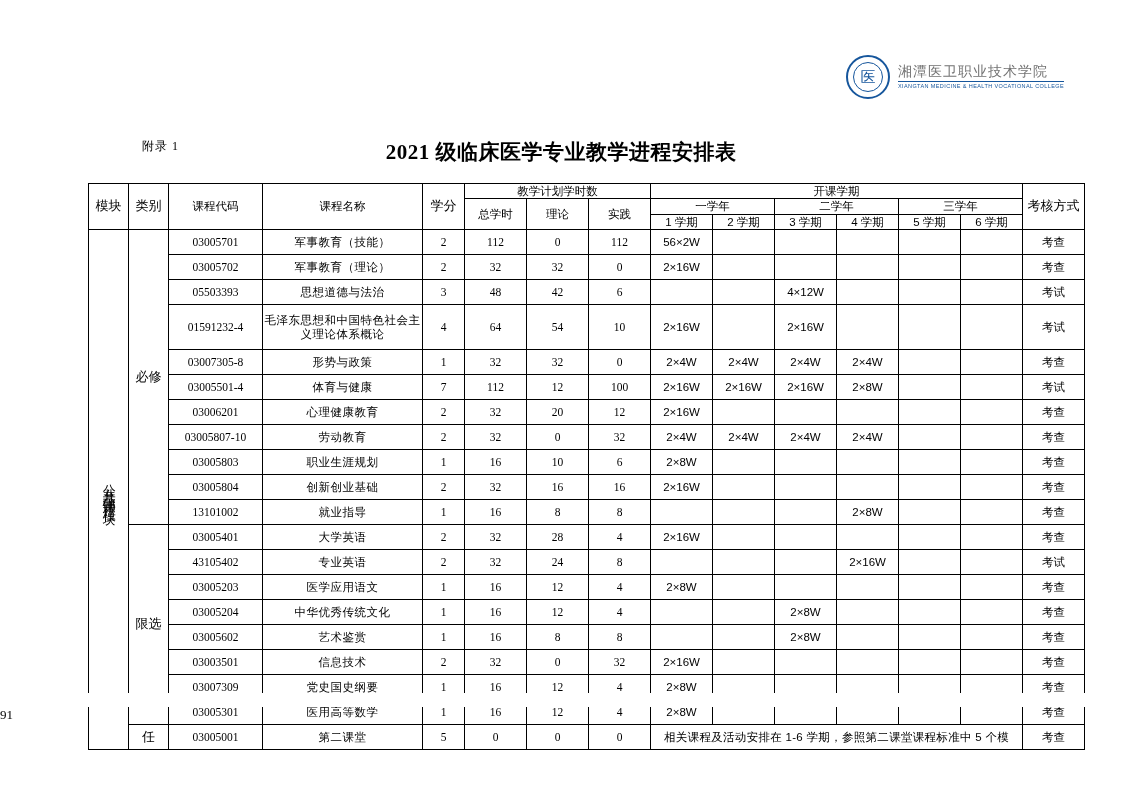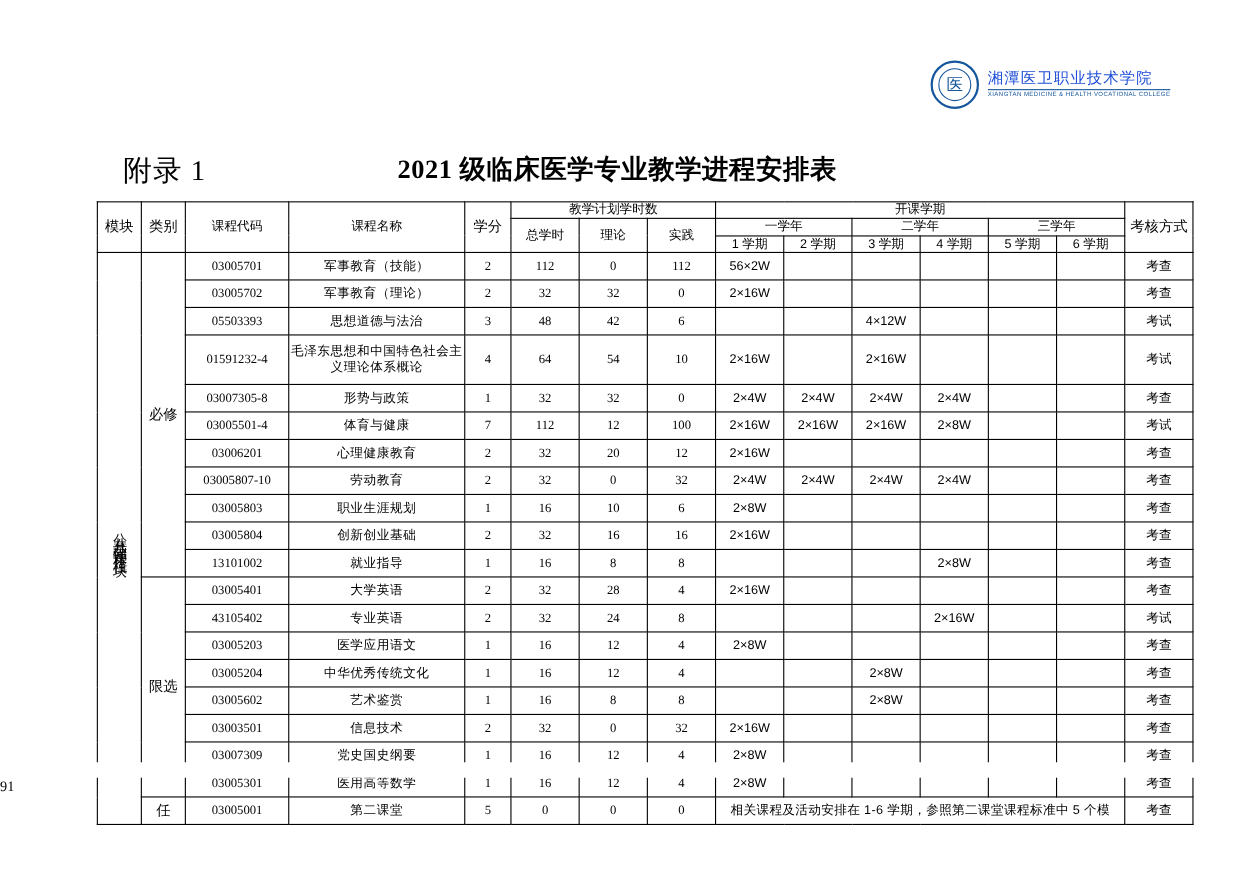--- a/index.html
+++ b/index.html
@@ -55,21 +55,21 @@
     font-family: "Liberation Serif", serif;
   }
   .logo-text {
     display: flex;
     flex-direction: column;
     justify-content: center;
     line-height: 1.15;
   }
   .logo-cn {
     font-size: 14px;
-    color: #1d4ed8;
+    color: #737373;
     letter-spacing: 1px;
     font-family: "Liberation Serif", serif;
   }
   .logo-en {
     font-size: 5.5px;
     color: #16569c;
     letter-spacing: 0.4px;
     font-family: "Liberation Sans", sans-serif;
     border-top: 1px solid #16569c;
     padding-top: 1px;
@@ -79,32 +79,32 @@
   
   .title-row {
     position: absolute;
     top: 138px;
     left: 88px;
     width: 946px;
     height: 30px;
   }
   .appendix-label {
     position: absolute;
-    left: 24px;
+    left: 54px;
     top: 0;
-    font-size: 26px;
+    font-size: 12px;
     letter-spacing: 1px;
   }
   .doc-title {
     position: absolute;
     left: 0;
     top: 0;
     width: 946px;
     text-align: center;
-    font-size: 24px;
+    font-size: 21px;
     font-weight: bold;
     letter-spacing: 0.5px;
   }
 
   
   .table-wrap {
     position: absolute;
     top: 183px;
     left: 88px;
     width: 946px;

